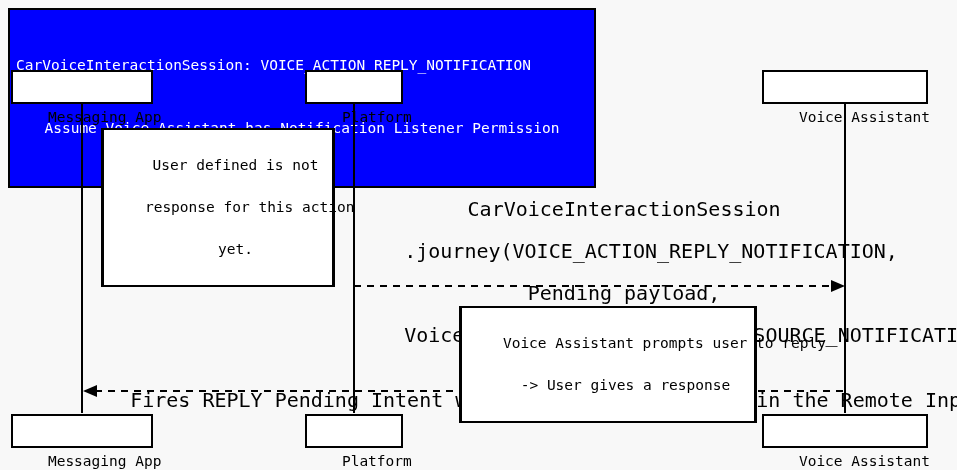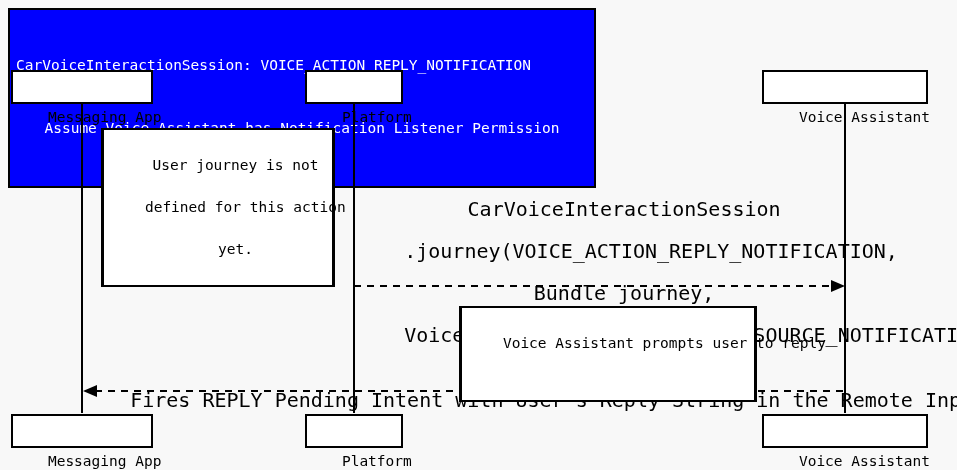--- a/index.html
+++ b/index.html
@@ -110,39 +110,40 @@
     <span>Messaging App</span>
   </div>
   <div class="participant" style="left:305px; top:70px; width:98px;">
     <span>Platform</span>
   </div>
   <div class="participant" style="left:762px; top:70px; width:166px;">
     <span>Voice Assistant</span>
   </div>
 
   <div class="note" style="left:101px; top:128px; width:234px;">
-    <span>User journey is not</span><br>
-    <span>defined for this action</span><br>
+    <span>User defined is not</span><br>
+    <span>response for this action</span><br>
     <span>yet.</span>
   </div>
 
   <div class="msg-label" style="left:356px; top:178px; width:488px;">
     <span>CarVoiceInteractionSession</span><br>
     <span>.journey(VOICE_ACTION_REPLY_NOTIFICATION,</span><br>
-    <span>Bundle journey,</span><br>
+    <span>Pending payload,</span><br>
     <span>VoiceInteractionSession.SHOW_SOURCE_NOTIFICATION)</span>
   </div>
 
   <svg class="arrow-svg" style="left:353px; top:278px;" width="494" height="16" viewBox="0 0 494 16">
     <line x1="1" y1="8" x2="481" y2="8" stroke="#000000" stroke-width="2" stroke-dasharray="7,6"></line>
     <polygon points="492,8 478,2 478,14" fill="#000000"></polygon>
   </svg>
 
   <div class="note" style="left:459px; top:306px; width:298px;">
     <span>Voice Assistant prompts user to reply</span><br>
+    <span>-&gt; User gives a response</span>
   </div>
 
   <div class="msg-label" style="left:82px; top:369px; width:762px;">
     <span>Fires REPLY Pending Intent with User's Reply String in the Remote Input</span>
   </div>
 
   <svg class="arrow-svg" style="left:81px; top:383px;" width="765" height="16" viewBox="0 0 765 16">
     <line x1="14" y1="8" x2="764" y2="8" stroke="#000000" stroke-width="2" stroke-dasharray="7,6"></line>
     <polygon points="2,8 16,2 16,14" fill="#000000"></polygon>
   </svg>

